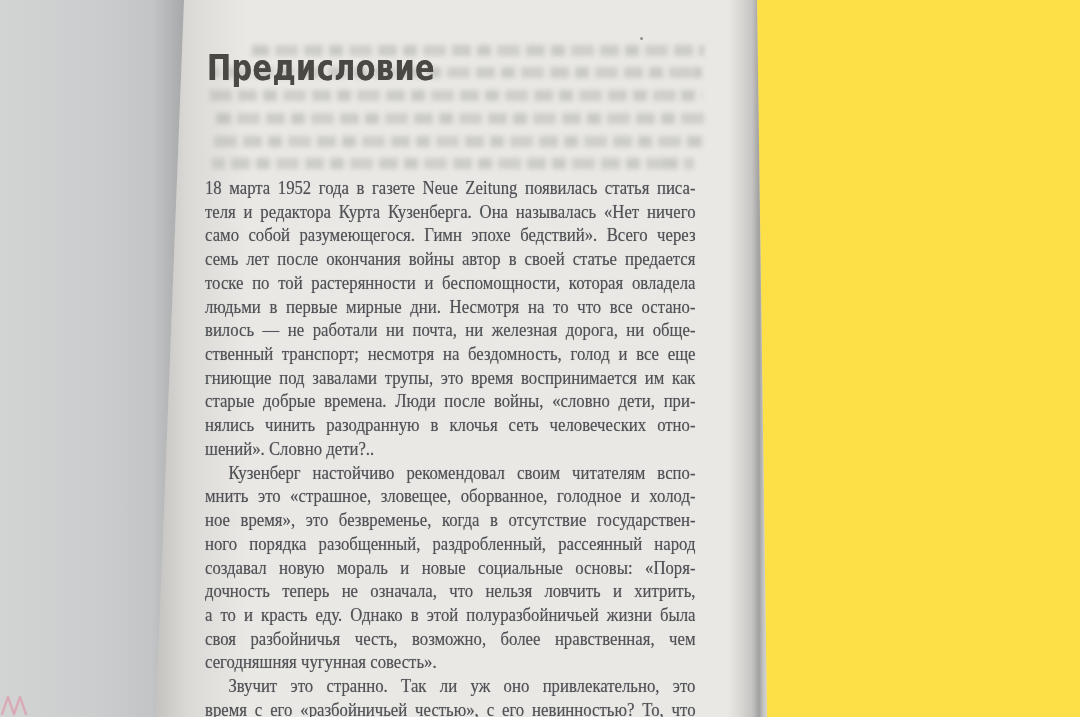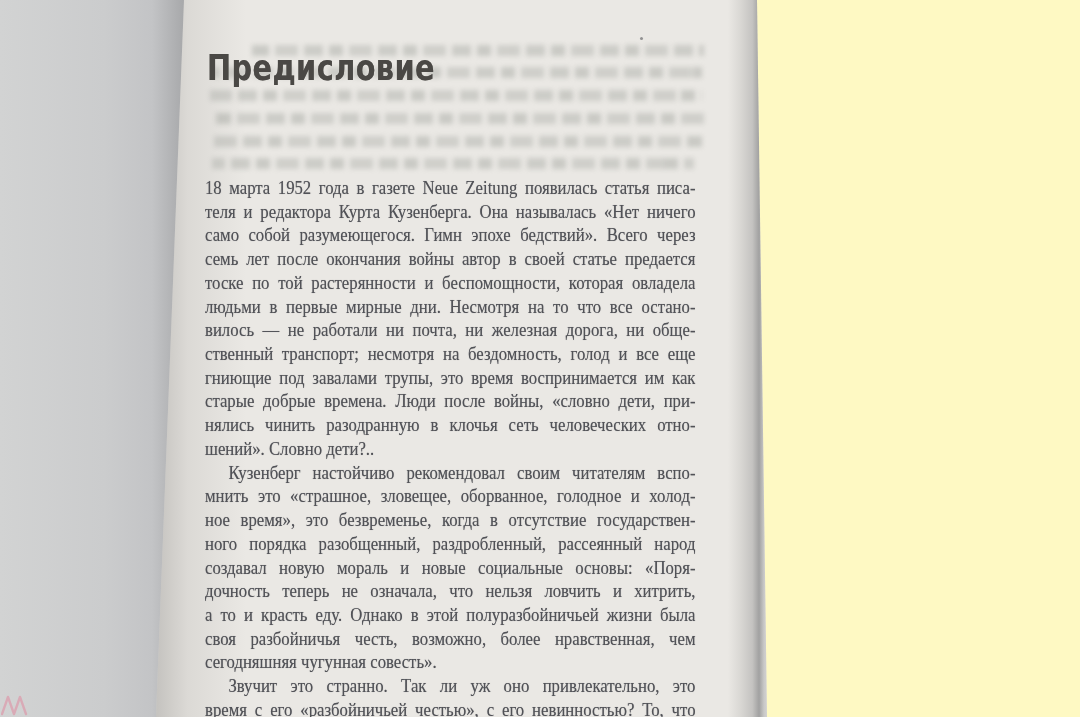--- a/index.html
+++ b/index.html
@@ -1,20 +1,20 @@
 <!DOCTYPE html>
 <html><head>
 <meta charset="utf-8">
 <style>
   * { margin: 0; padding: 0; box-sizing: border-box; }
   html, body { width: 1080px; height: 717px; overflow: hidden; }
   .photo {
     position: relative;
     width: 1080px; height: 717px;
-    background: #fef9c3;              
+    background: #fde047;              
     font-family: "Liberation Serif", serif;
   }
   
   .bg-left {
     position: absolute; left: 0; top: 0; width: 190px; height: 717px;
     background: linear-gradient(90deg, #d2d3d3 0%, #cbcccd 55%, #c3c4c6 80%, #a7a8aa 97%, #9fa0a2 100%);
   }
   
   .page {
     position: absolute; left: 0; top: 0; width: 1080px; height: 717px;

